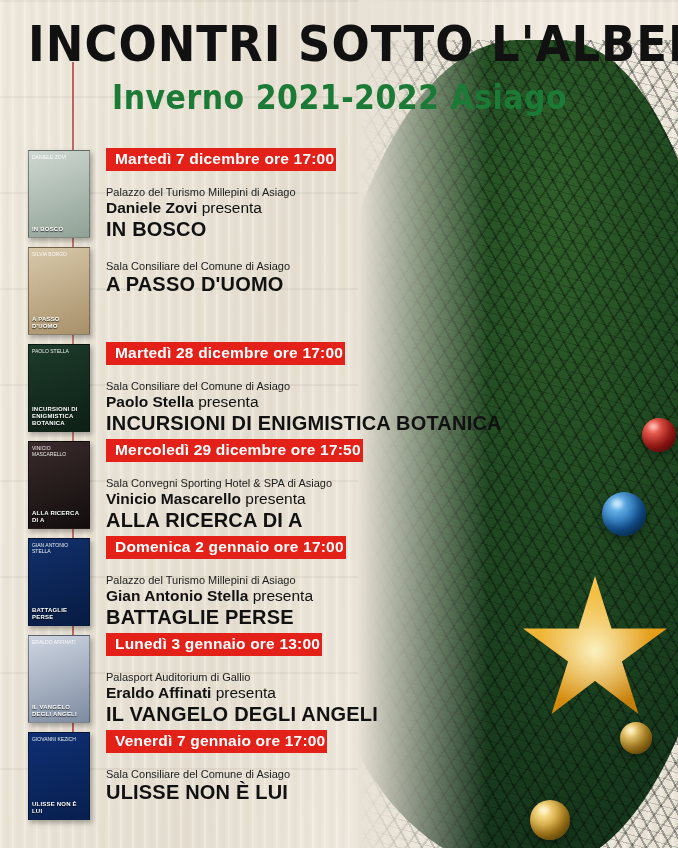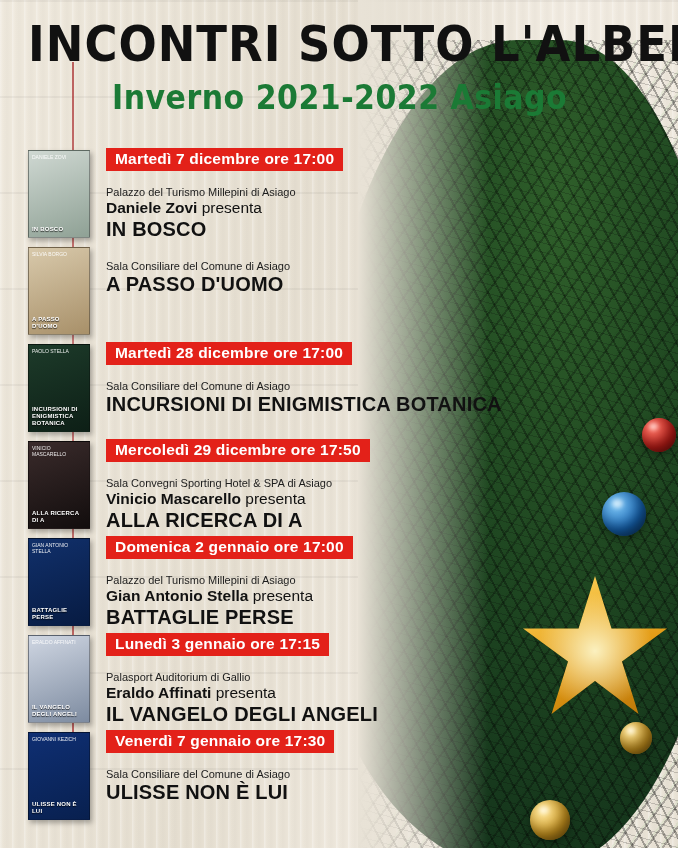--- a/index.html
+++ b/index.html
@@ -127,21 +127,21 @@
     font-size: 5px; line-height: 6px; padding: 3px 3px 0 3px;
     color: #fff; opacity: 0.9;
   }
   .body { position: absolute; left: 78px; top: 0; right: 0; }
   .datebar {
     display: inline-block;
     background: #e32119;
     color: #fff;
     font-weight: 700;
     font-size: 15.5px;
-    padding: 2px 9px 3px 9px;
+    padding: 2px 2px 3px 9px;
     letter-spacing: 0.2px;
     white-space: nowrap;
   }
   .venue {
     font-size: 11px;
     color: #1c1c1c;
     margin-top: 15px;
     white-space: nowrap;
   }
   .presenter {
@@ -212,20 +212,21 @@
     </div>
 
     <div class="event">
       <div class="cover" style="background:linear-gradient(160deg,#1d3b2a,#0d1f16);">
         <div class="ctop">PAOLO STELLA</div>
         <div class="ctitle">INCURSIONI DI ENIGMISTICA BOTANICA</div>
       </div>
       <div class="body">
         <div class="datebar">Martedì 28 dicembre ore 17:00</div>
         <div class="venue">Sala Consiliare del Comune di Asiago</div>
+        <div class="presenter"><b>Paolo Stella</b> <span>presenta</span></div>
         <div class="booktitle">INCURSIONI DI ENIGMISTICA BOTANICA</div>
       </div>
     </div>
 
     <div class="event">
       <div class="cover" style="background:linear-gradient(160deg,#3a2b2b,#120d0d);">
         <div class="ctop">VINICIO MASCARELLO</div>
         <div class="ctitle">ALLA RICERCA DI A</div>
       </div>
       <div class="body">
@@ -248,33 +249,33 @@
         <div class="booktitle">BATTAGLIE PERSE</div>
       </div>
     </div>
 
     <div class="event">
       <div class="cover" style="background:linear-gradient(160deg,#cfd6e2,#7d8ba0);">
         <div class="ctop">ERALDO AFFINATI</div>
         <div class="ctitle">IL VANGELO DEGLI ANGELI</div>
       </div>
       <div class="body">
-        <div class="datebar">Lunedì 3 gennaio ore 17:15</div>
+        <div class="datebar">Lunedì 3 gennaio ore 13:00</div>
         <div class="venue">Palasport Auditorium di Gallio</div>
         <div class="presenter"><b>Eraldo Affinati</b> <span>presenta</span></div>
         <div class="booktitle">IL VANGELO DEGLI ANGELI</div>
       </div>
     </div>
 
     <div class="event">
       <div class="cover" style="background:linear-gradient(160deg,#0f2f73,#08204f);">
         <div class="ctop">GIOVANNI KEZICH</div>
         <div class="ctitle">ULISSE NON È LUI</div>
       </div>
       <div class="body">
-        <div class="datebar">Venerdì 7 gennaio ore 17:30</div>
+        <div class="datebar">Venerdì 7 gennaio ore 17:00</div>
         <div class="venue">Sala Consiliare del Comune di Asiago</div>
         <div class="booktitle">ULISSE NON È LUI</div>
       </div>
     </div>
 
   </div>
 </div>
 
 </body></html>

